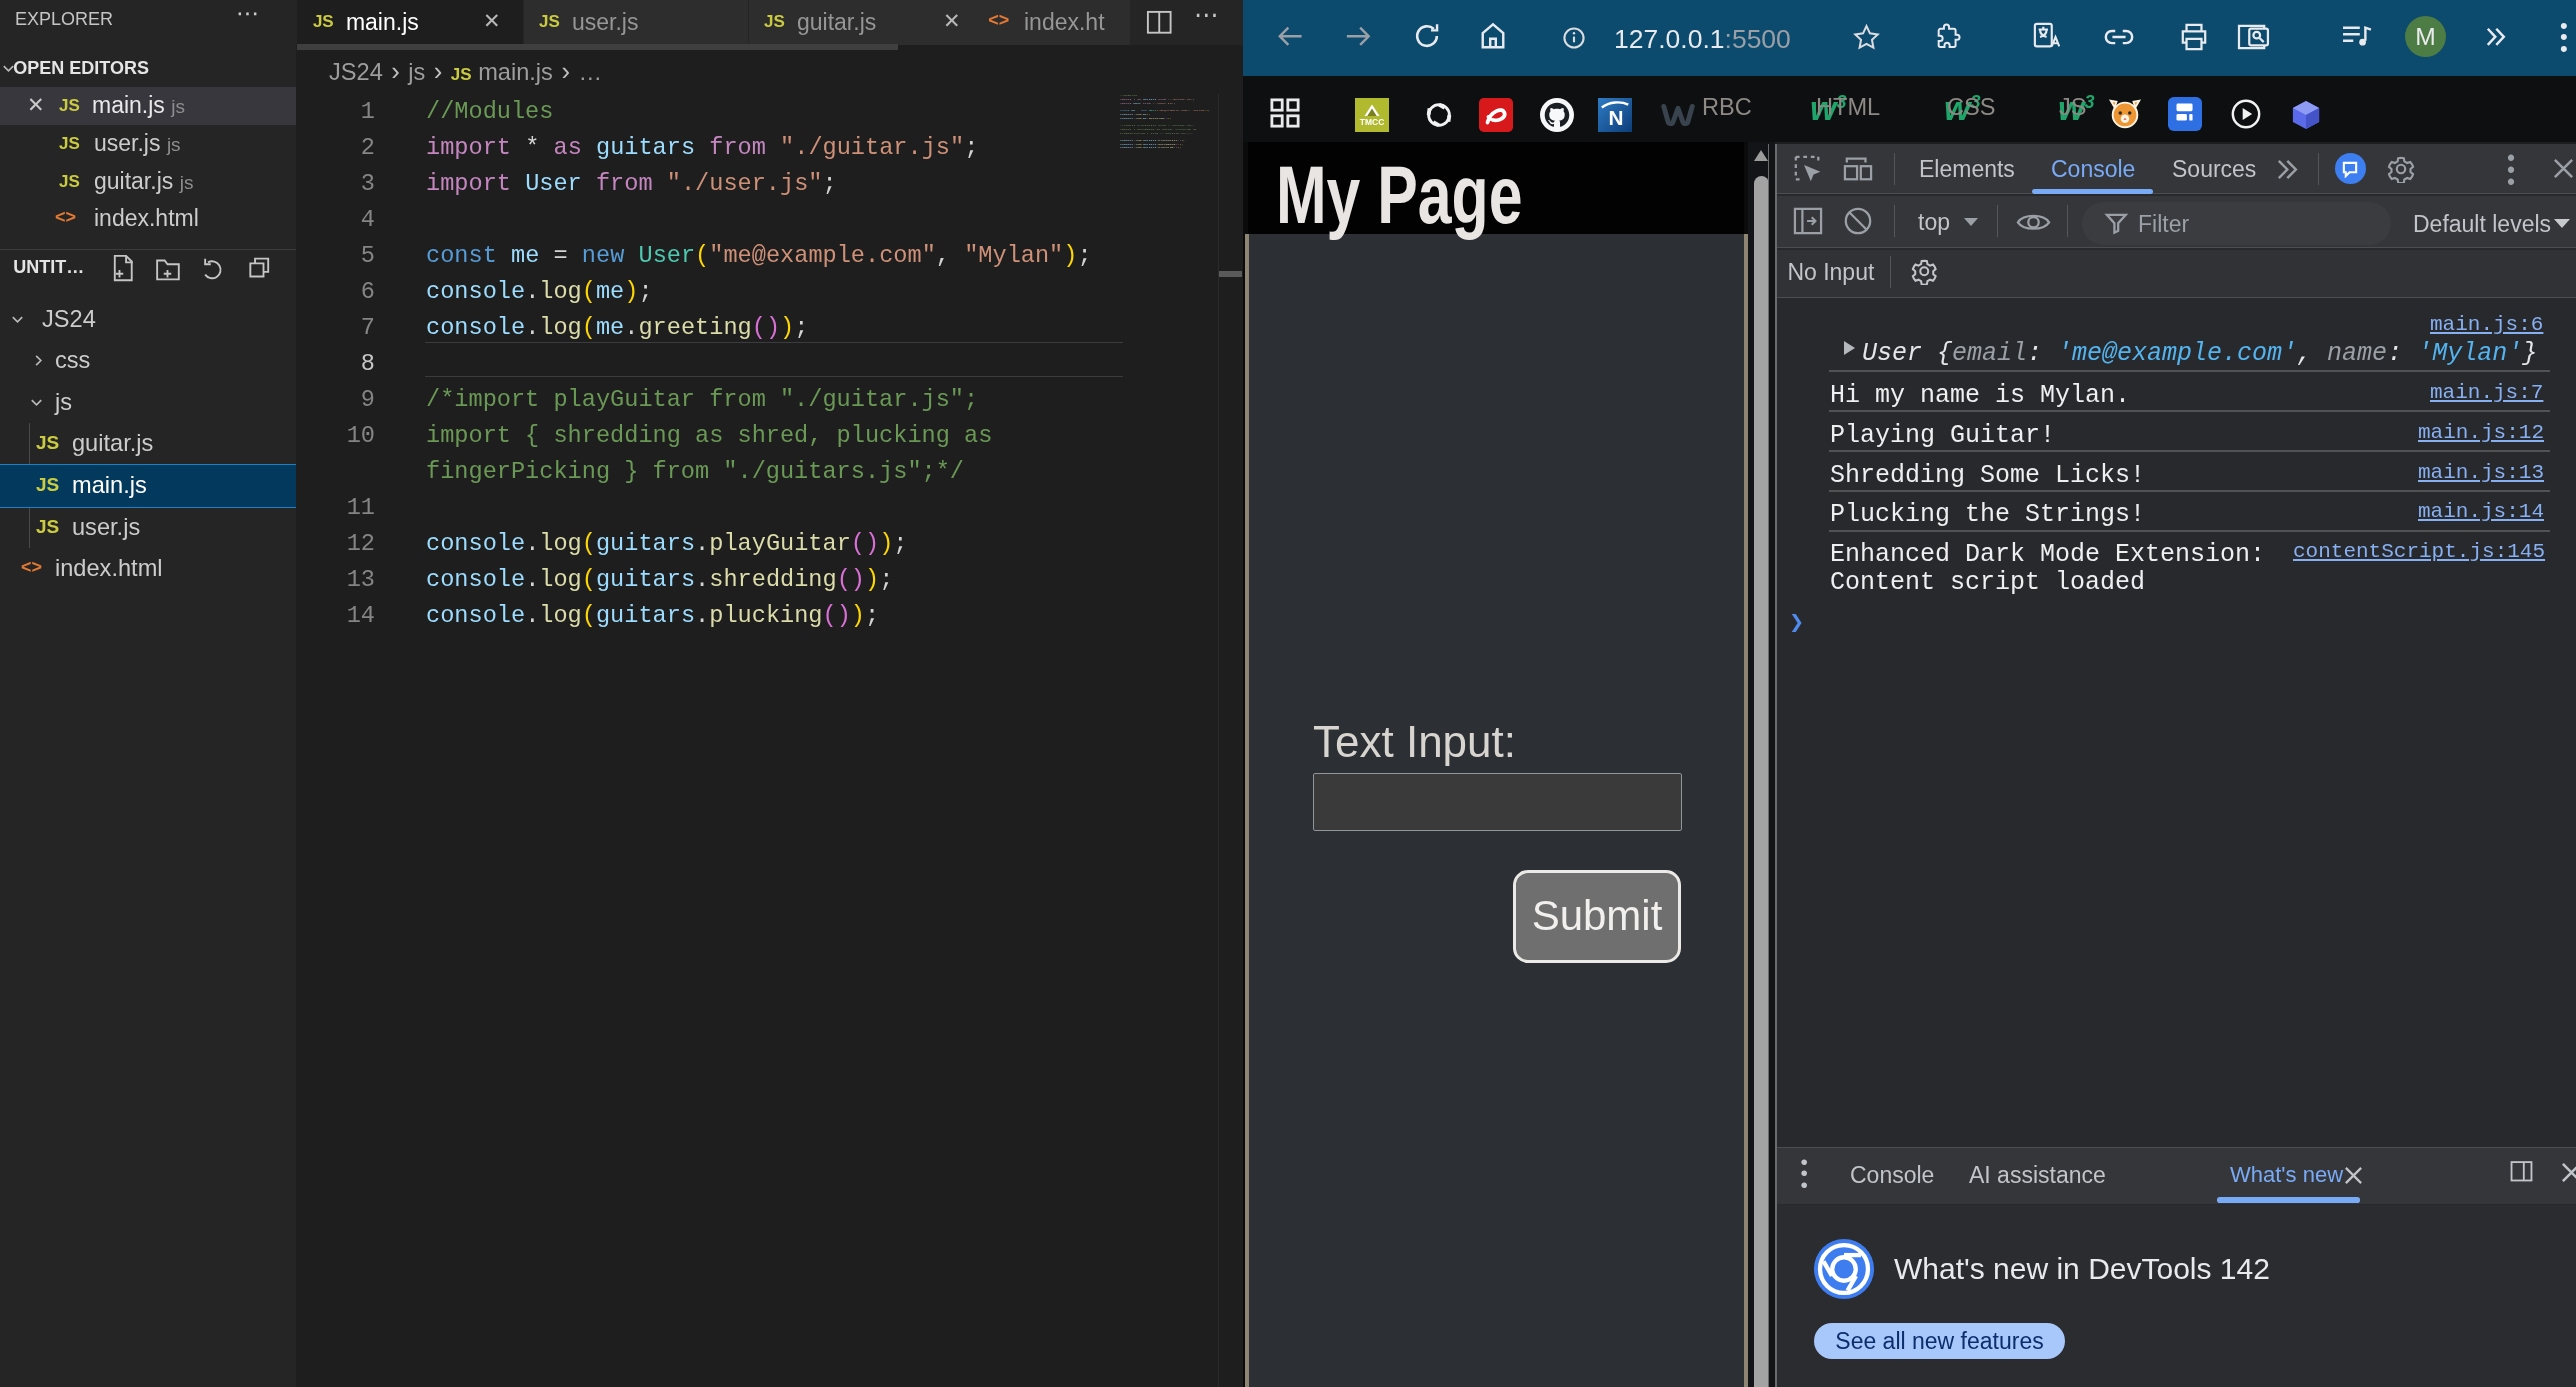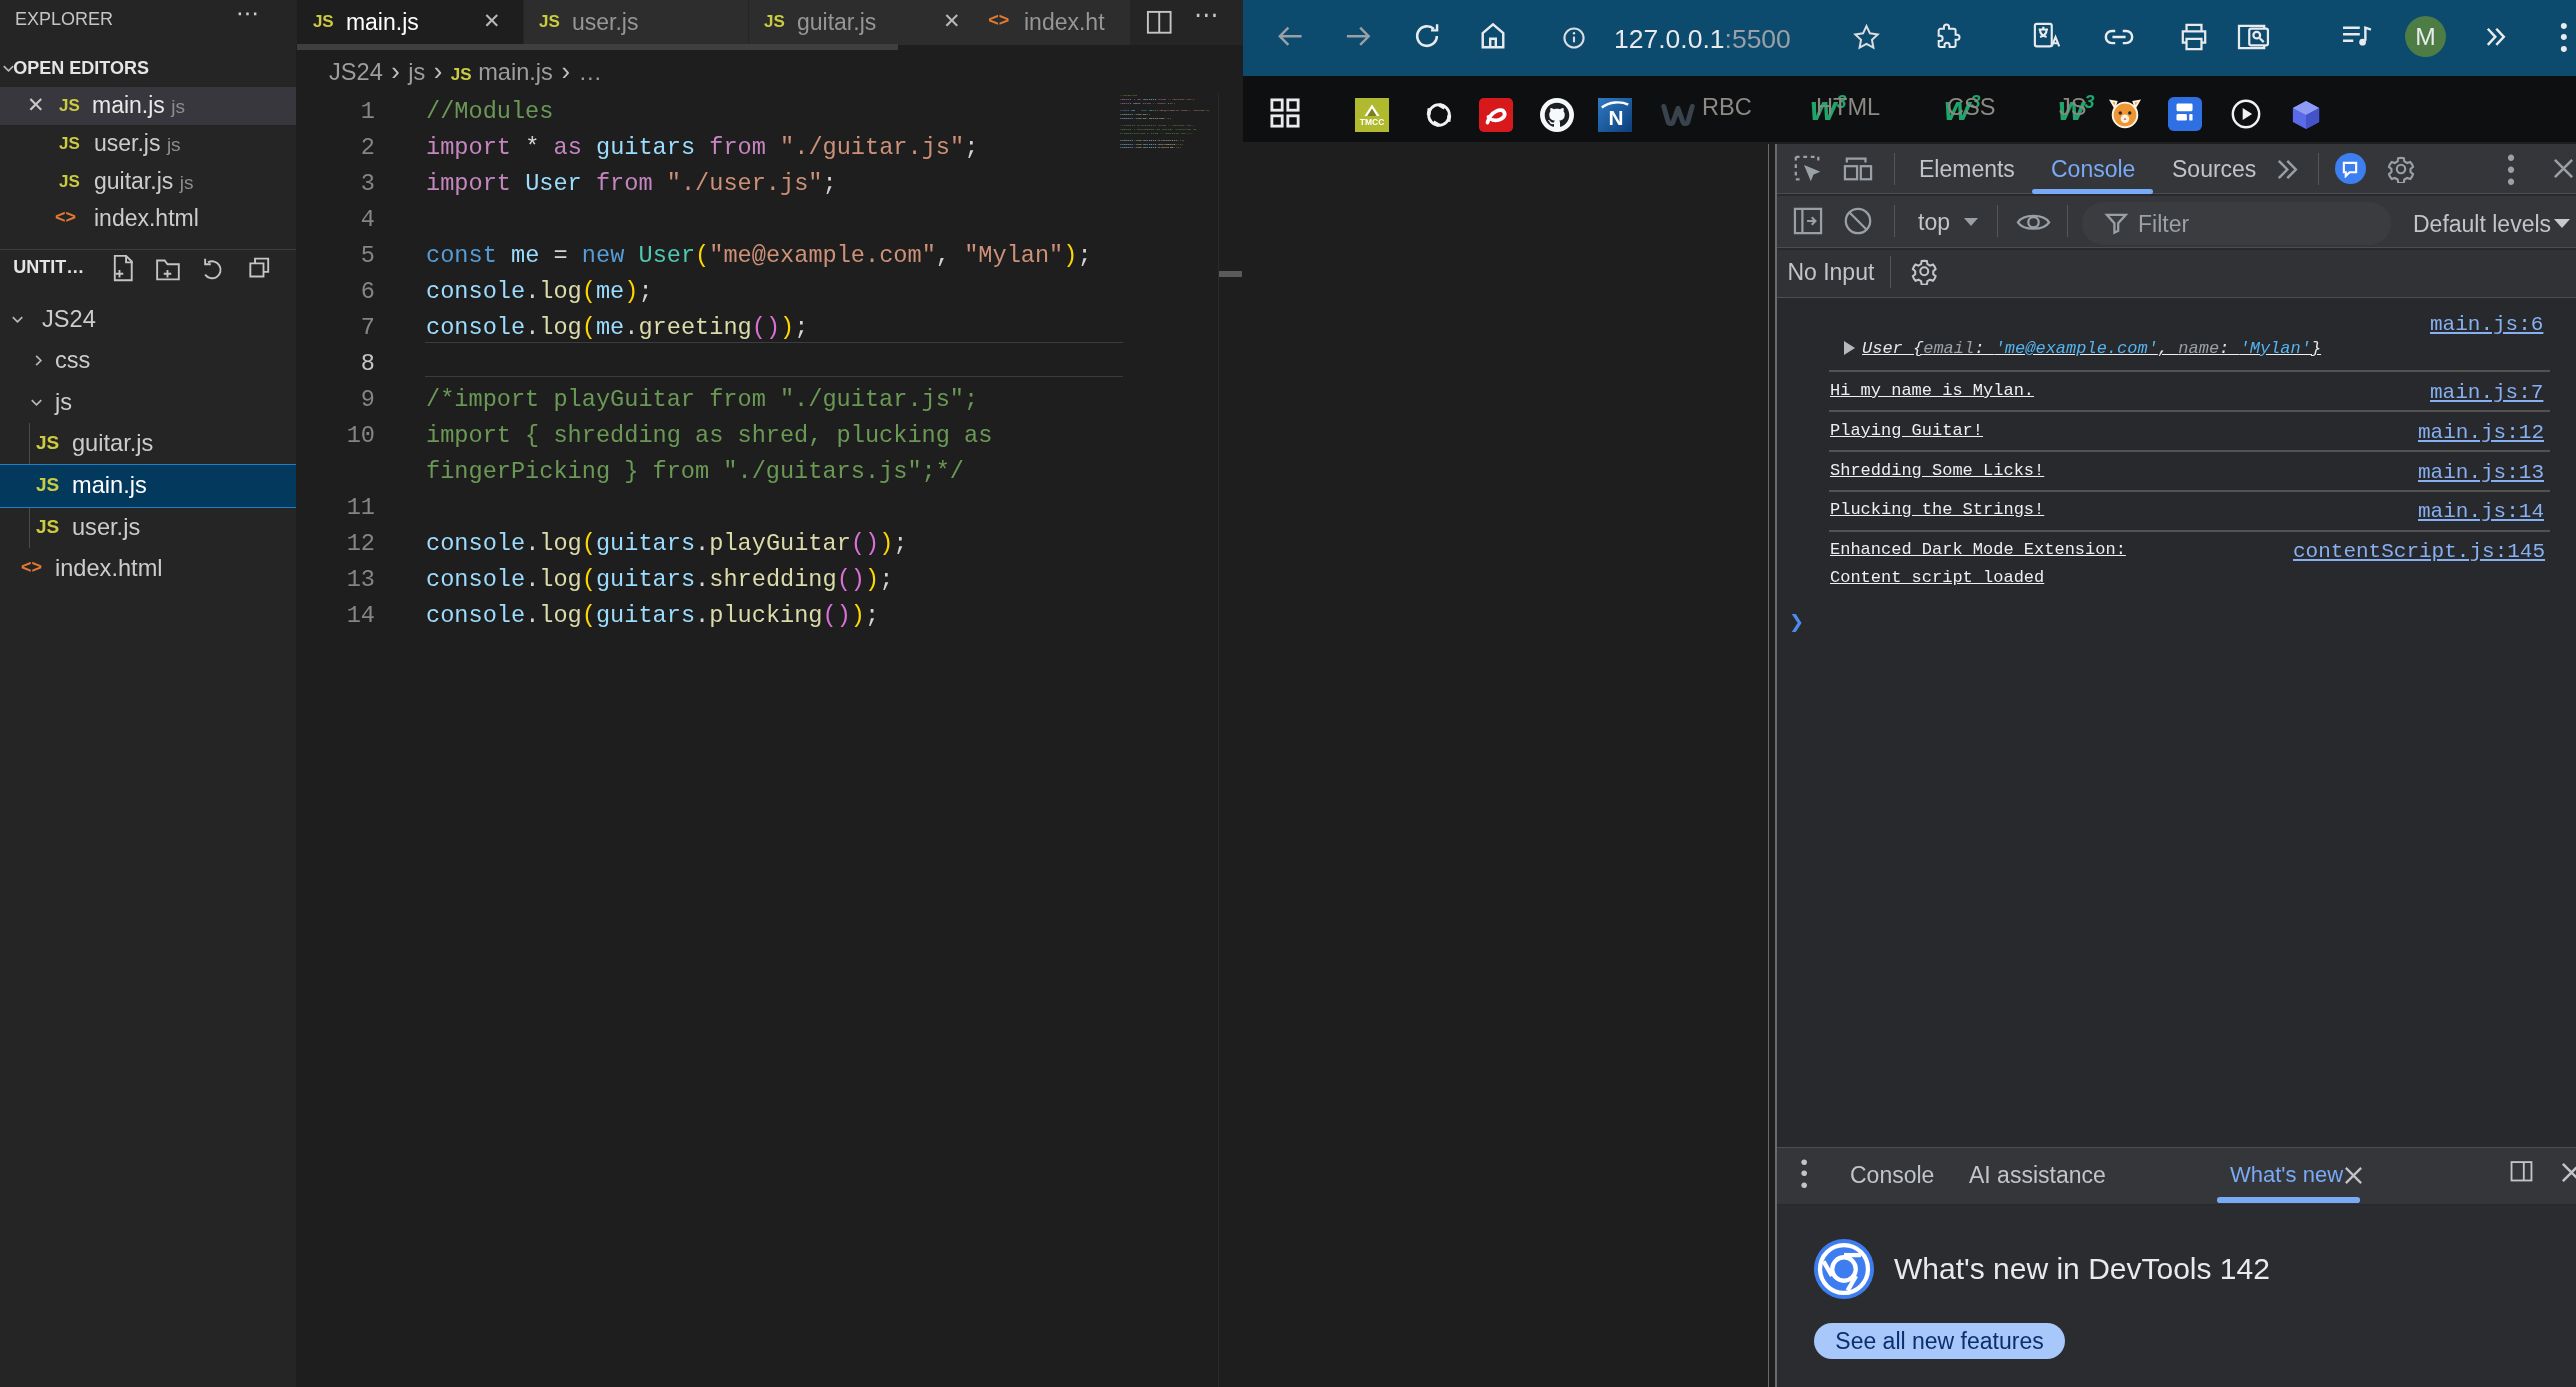--- a/index.html
+++ b/index.html
@@ -36,21 +36,21 @@
 
   
   #page { left:1243px; top:142px; width:507px; height:1245px; background:#0b0b0b; }
 
   
   #devtools { left:1777px; top:144px; width:799px; height:1244px; background:#28292c; }
   .dtbar { position:absolute; left:0; width:799px; background:#35363a; }
   .dtsep { position:absolute; width:0.9px; background:#54565a; }
   .dttext { color:#c1c4c8; font-size:23px; }
   .crow-line { position:absolute; left:52px; width:721px; height:1.9px; background:#525252; }
-  .cmsg { position:absolute; left:53px; color:#eeeff1; font-size:17px; font-family:"Liberation Mono",monospace;text-decoration:underline; }
+  .cmsg { position:absolute; left:53px; color:#eeeff1; font-size:25px; font-family:"Liberation Mono",monospace; }
   .clink { position:absolute; color:#87b0f3; font-size:21px; font-family:"Liberation Mono",monospace; text-decoration:underline; }
 </style>
 </head>
 <body>
 <div id="root">
   <div class="abs" id="sidebar">
     <div class="abs" style="left:15px;top:8.5px;font-size:18px;color:#c5c5c5;">EXPLORER</div>
     <div class="abs" style="left:236px;top:0px;font-size:23px;color:#cccccc;letter-spacing:0.9px;">⋯</div>
     <svg class="abs" style="left:0px;top:60px;" width="17" height="17" viewBox="0 0 18 18" fill="none" stroke="#b8b8b8" stroke-width="1.8">
         <path d="M4 6.5 l5 5 5 -5"></path>
@@ -320,20 +320,35 @@
         </svg></div>
     <svg class="bicon" style="left:987px;top:22px;" width="32" height="32" viewBox="0 0 34 34" fill="none">
         <circle cx="17" cy="17" r="14" stroke="#f2f2f2" stroke-width="2.6"></circle>
         <path d="M13.5 10.5 l10 6.5 -10 6.5 z" fill="#f2f2f2"></path>
       </svg>
     <svg class="bicon" style="left:1048px;top:23px;" width="30" height="32" viewBox="0 0 32 34">
         <path d="M16 2 L30 9.5 V24.5 L16 32 L2 24.5 V9.5 Z" fill="#5b6ae8"></path>
         <path d="M16 2 L30 9.5 L16 17 L2 9.5 Z" fill="#8e9bf5"></path>
         <path d="M16 17 L30 9.5 V24.5 L16 32 Z" fill="#4553c9"></path>
       </svg>
+  </div>
+  <div class="abs" id="page">
+
+    <div class="abs" style="left:4.7px;top:0;width:496px;height:92px;background:#020202;"></div>
+    <div class="abs" style="left:33px;top:6.6px;font-size:81px;font-weight:bold;color:#e8e5e2;z-index:3;transform:scaleX(0.75);transform-origin:0 0;white-space:nowrap;">My Page</div>
+    <div class="abs" style="left:1.9px;top:92px;width:3.8px;height:1154px;background:#8e8672;"></div>
+    <div class="abs" style="left:501px;top:92px;width:3.8px;height:1154px;background:#8e8672;"></div>
+    <div class="abs" style="left:5.7px;top:92px;width:495px;height:1154px;background:#2c3034;"></div>
+    <div class="abs" style="left:70px;top:575px;font-size:44px;color:#d8d5d1;">Text Input:</div>
+    <div class="abs" style="left:70px;top:631px;width:369px;height:58px;background:#3a3a3a;border:1.9px solid #90959a;border-radius:1.9px;"></div>
+    <div class="abs" style="left:270px;top:728px;width:168px;height:93px;background:#6f6f6f;border:3.8px solid #eceae7;border-radius:15px;color:#f2f0ee;font-size:42px;text-align:center;line-height:85px;">Submit</div>
+
+    <div class="abs" style="left:505px;top:0;width:27px;height:1245px;background:#131417;"></div>
+    <div class="abs" style="left:511px;top:7.6px;width:0;height:0;border-left:7.6px solid transparent;border-right:7.6px solid transparent;border-bottom:11.3px solid #9c9c9c;"></div>
+    <div class="abs" style="left:511px;top:34px;width:15px;height:1211px;background:#a3a3a3;border-radius:7.6px 7.6px 0 0;"></div>
   </div>
   <div class="abs" style="left:1768px;top:144px;width:0.9px;height:1244px;background:#6b6b6b;"></div>
   <div class="abs" style="left:1775px;top:144px;width:1.9px;height:1244px;background:#6b6b6b;"></div>
   <div class="abs" id="devtools">
 
     <div class="dtbar" style="top:0;height:50px;border-bottom:1.9px solid #4b4d51;"></div>
     <svg class="abs" style="left:16px;top:10.4px;" width="30" height="30" viewBox="0 0 32 32" fill="none" stroke="#9aa0a6" stroke-width="2.4">
         <path d="M3 3 h4 M11 3 h4 M19 3 h4 M3 3 v4 M3 11 v4 M3 19 v4 M3 27 h4 M27 3 v4"></path>
         <path d="M14 14 l12 5 -5 2 -2 5 z" fill="#9aa0a6"></path>
       </svg>

